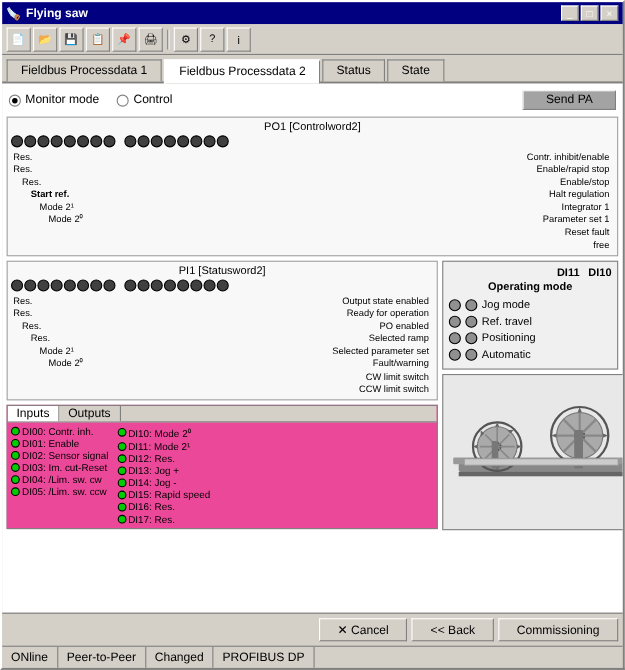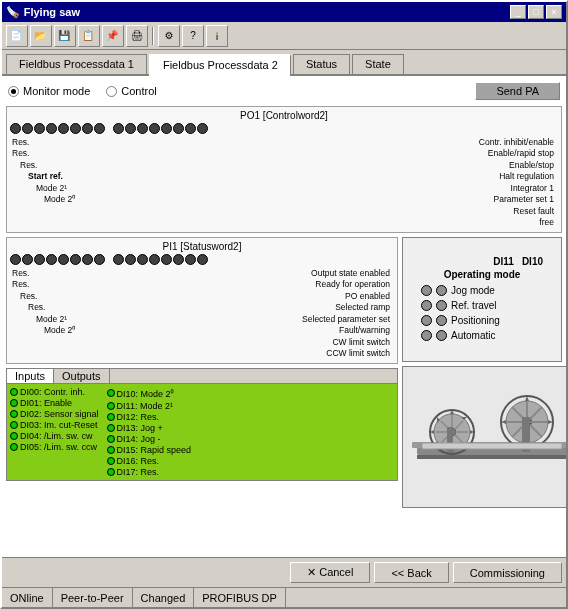--- a/index.html
+++ b/index.html
@@ -179,35 +179,35 @@
 
     .right-panel {
       width: 160px;
       display: flex;
       flex-direction: column;
       gap: 4px;
     }
 
     .operating-mode-box {
       border: 1px solid #808080;
-      padding: 18px;
+      padding: 5px;
       background: #f0f0f0;
     }
 
     .mode-row {
       display: flex;
       align-items: center;
       gap: 4px;
       padding: 2px 0;
       font-size: 10px;
     }
 
     .io-panel {
       border: 1px solid #808080;
-      background: #84cc16;
+      background: #ec4899;
       flex: 1;
       overflow: hidden;
     }
 
     .io-tabs {
       display: flex;
       background: #d4d0c8;
       border-bottom: 1px solid #808080;
     }
 

